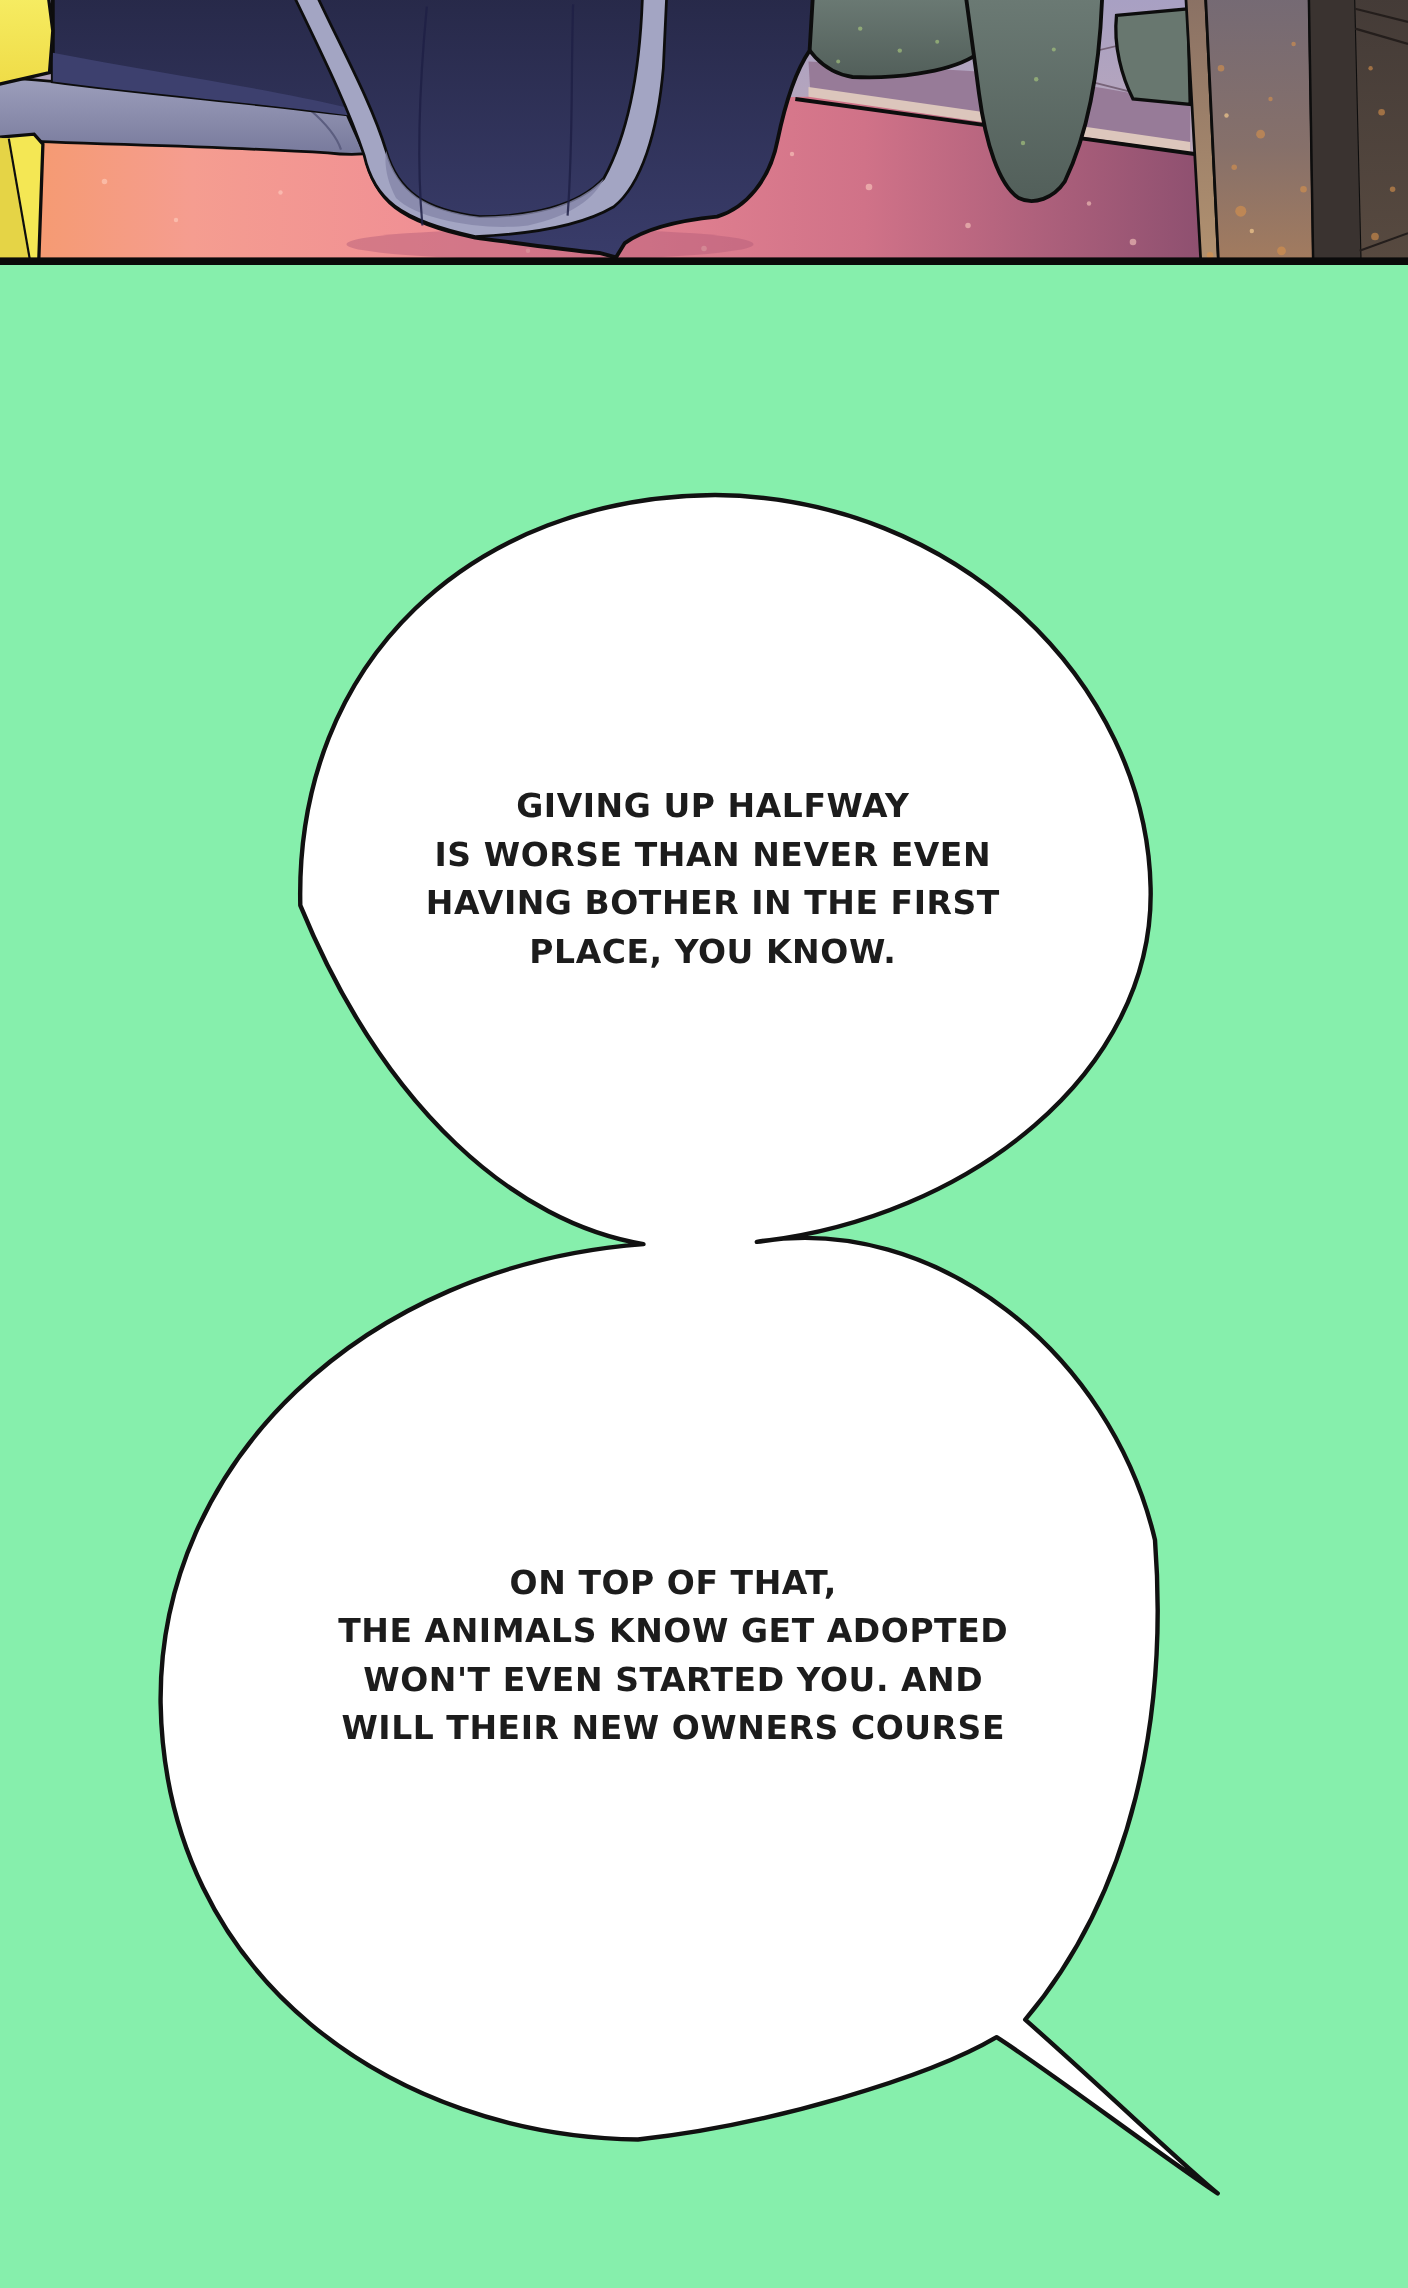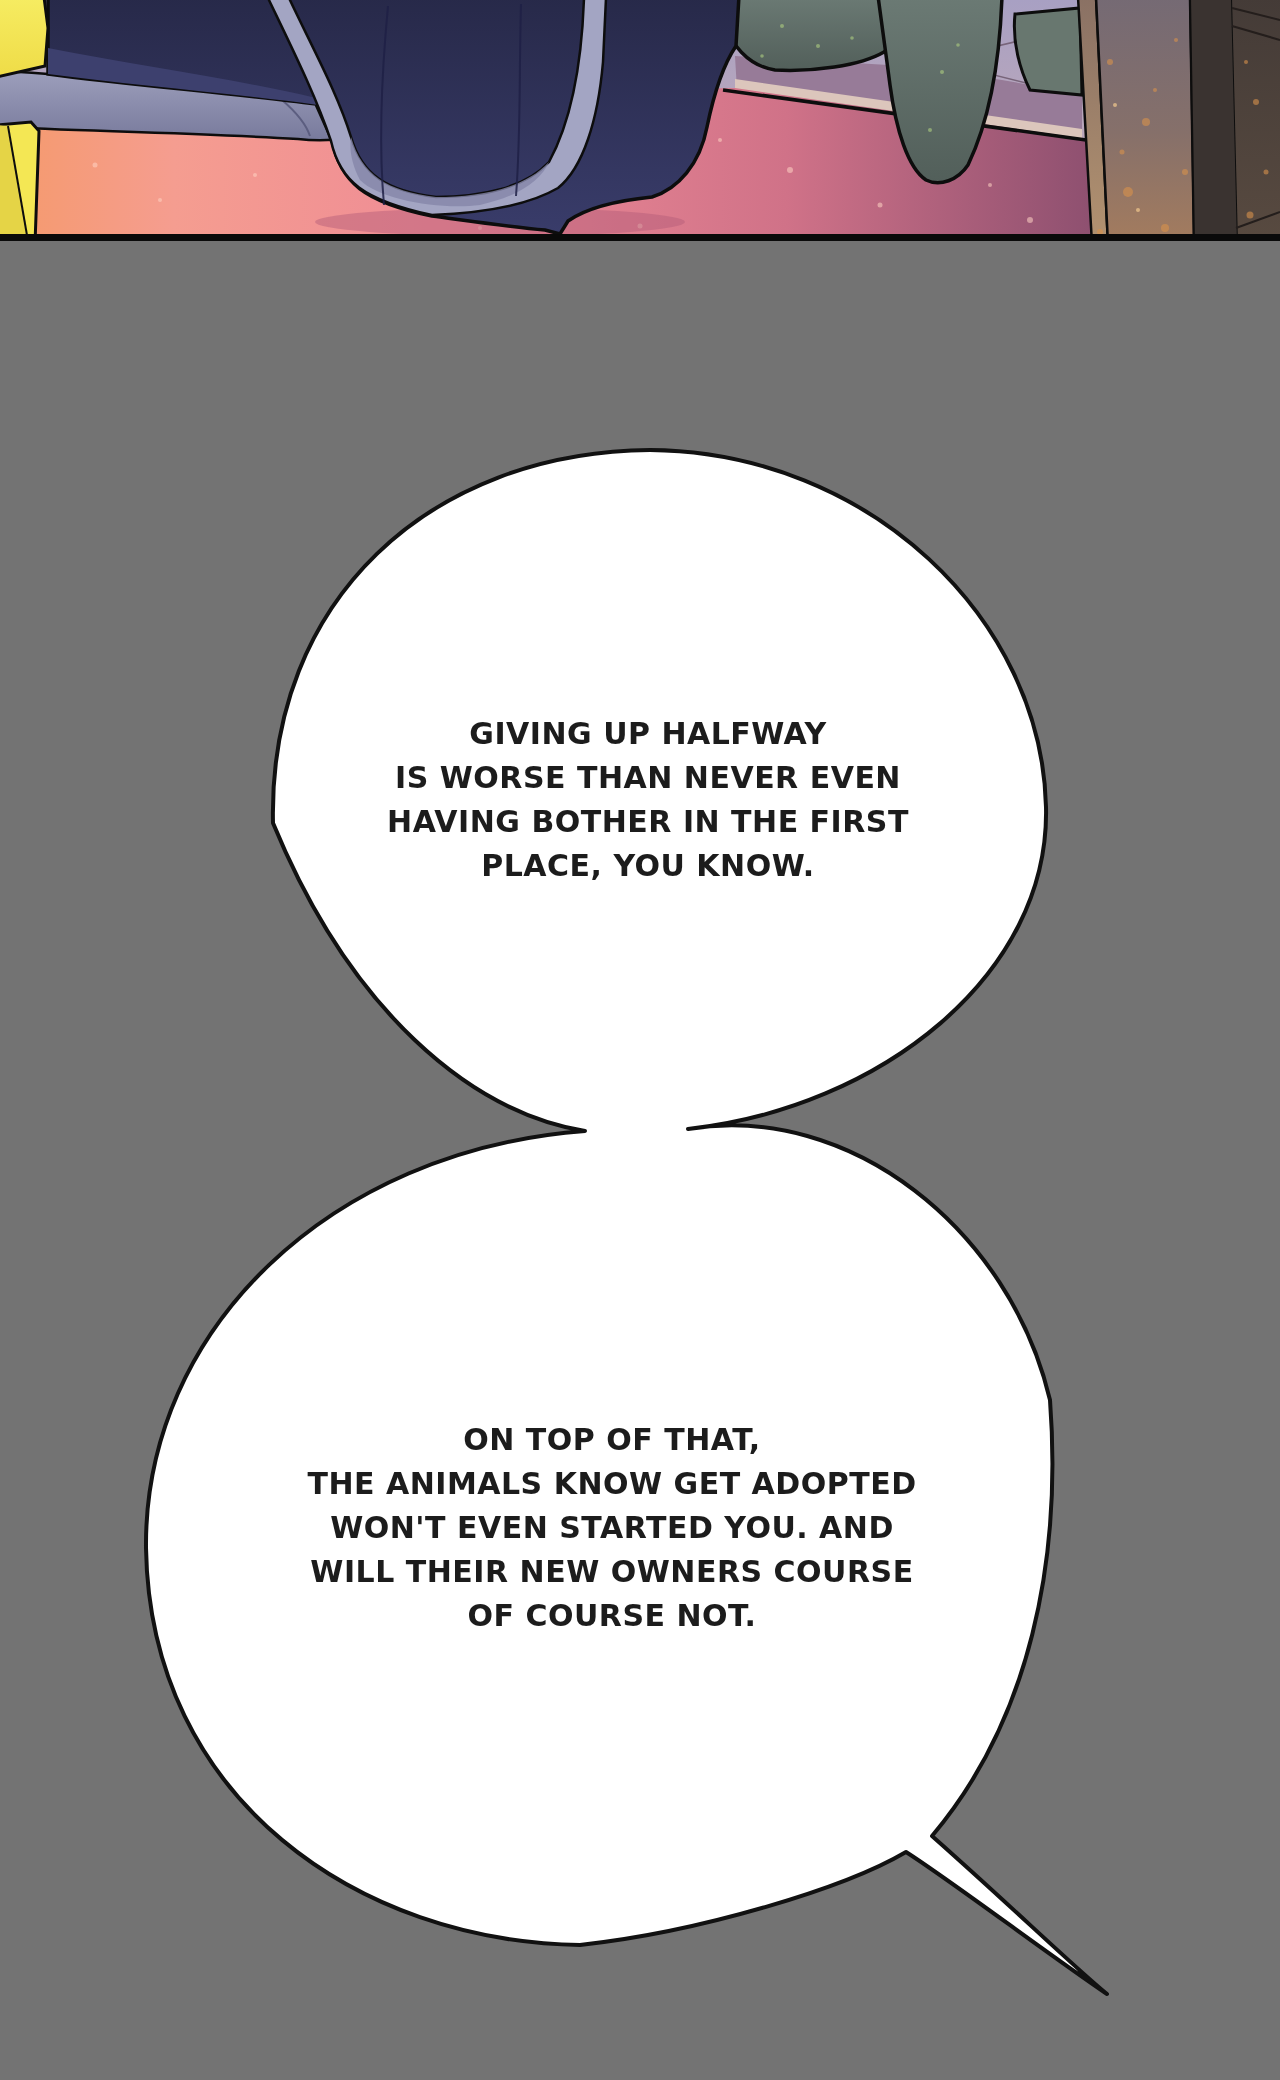--- a/index.html
+++ b/index.html
@@ -1,19 +1,19 @@
 <!DOCTYPE html>
 <html><head>
 <meta charset="utf-8">
 <style>
   html,body{margin:0;padding:0;background:#ffffff;}
   .page{
     position:relative;
     width:1280px;height:2080px;
-    background:#737373;
+    background:#86efac;
     overflow:hidden;
     font-family:"DejaVu Sans","Liberation Sans",sans-serif;
   }
   .scene-wrap{position:absolute;left:0;top:0;width:1280px;height:241px;}
   .bubbles-wrap{position:absolute;left:0;top:0;width:1280px;height:2080px;}
   .bubble-text{
     position:absolute;
     width:720px;
     text-align:center;
     font-weight:700;
@@ -204,17 +204,16 @@
       <div>IS WORSE THAN NEVER EVEN</div>
       <div>HAVING BOTHER IN THE FIRST</div>
       <div>PLACE, YOU KNOW.</div>
     </div>
 
     <div class="bubble-text b2">
       <div>ON TOP OF THAT,</div>
       <div>THE ANIMALS KNOW GET ADOPTED</div>
       <div>WON'T EVEN STARTED YOU. AND</div>
       <div>WILL THEIR NEW OWNERS COURSE</div>
-      <div>OF COURSE NOT.</div>
     </div>
   </div>
 
 </div>
 
 </body></html>

